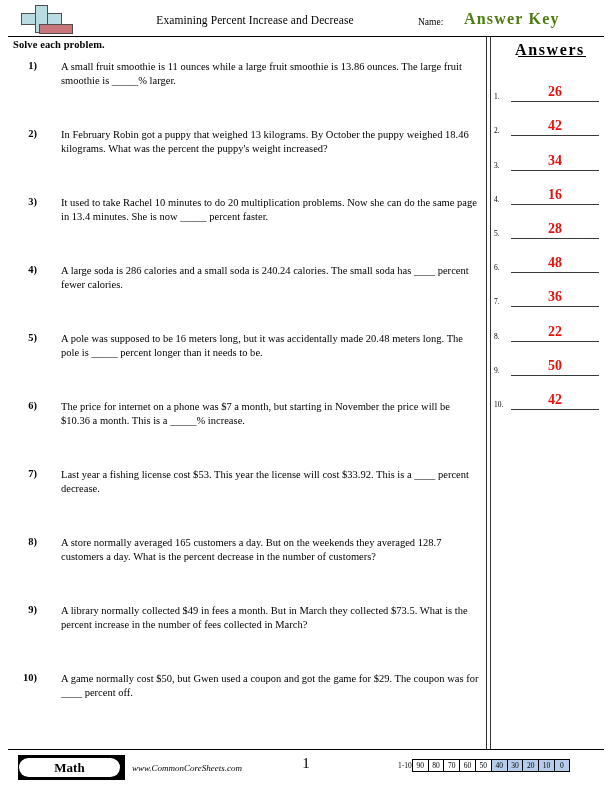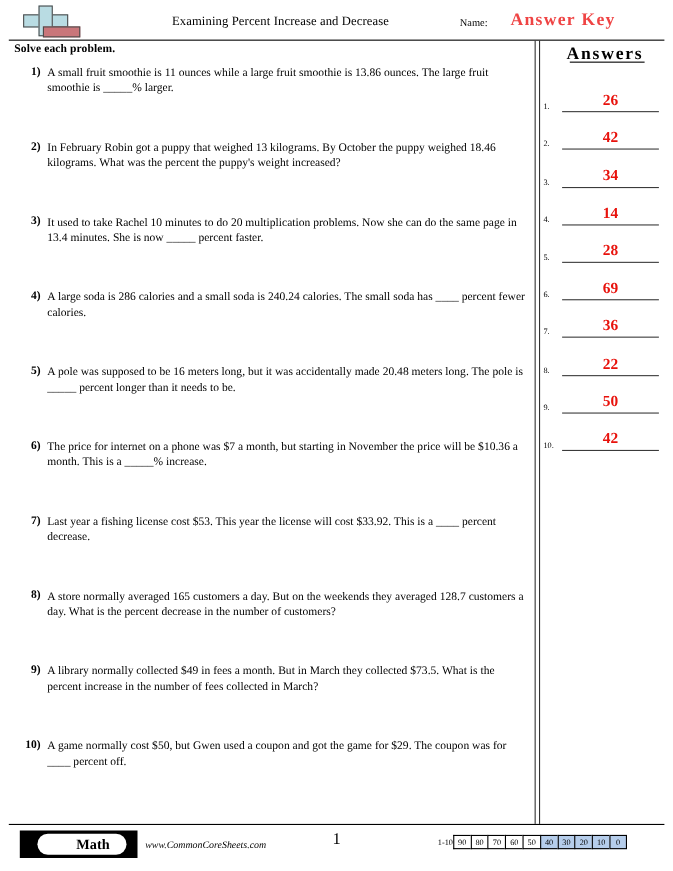--- a/index.html
+++ b/index.html
@@ -78,21 +78,21 @@
     top: 17px;
     font-size: 9.5px;
     text-align: center;
   }
   #answer-key-text {
     position: absolute;
     left: 464px;
     top: 10px;
     font-size: 16px;
     font-weight: bold;
-    color: #ef4444;
+    color: #4d7c0f;
     letter-spacing: 1.2px;
     white-space: nowrap;
   }
   #header-rule {
     position: absolute;
     left: 8px;
     top: 36px;
     width: 596px;
     height: 0;
     border-top: 1.6px solid #000;
@@ -135,21 +135,21 @@
   .problem-number {
     position: absolute;
     left: 0;
     top: 0;
     width: 24px;
     text-align: right;
     font-size: 10.5px;
     font-weight: bold;
   }
   .problem-text {
-    margin-left: 30px;
+    margin-left: 48px;
     font-size: 10.5px;
     line-height: 14.4px;
     text-align: left;
     letter-spacing: 0.01px;
   }
 
   
   #answers-heading {
     position: absolute;
     left: 496px;
@@ -217,23 +217,23 @@
   #math-badge {
     position: absolute;
     left: 18px;
     top: 755px;
     width: 107px;
     height: 25px;
     background: #000000;
   }
   #math-badge-inner {
     position: absolute;
-    left: 16px;
+    left: 1px;
     top: 3px;
-    width: 81px;
+    width: 101px;
     height: 19px;
     background: #ffffff;
     border-radius: 10px;
   }
   #math-badge-label {
     position: absolute;
     left: 0;
     top: 2px;
     width: 101px;
     text-align: center;
@@ -362,31 +362,31 @@
       <span class="answer-value">42</span>
       <span class="answer-line"></span>
     </div>
     <div class="answer-row">
       <span class="answer-index">3.</span>
       <span class="answer-value">34</span>
       <span class="answer-line"></span>
     </div>
     <div class="answer-row">
       <span class="answer-index">4.</span>
-      <span class="answer-value">14</span>
+      <span class="answer-value">16</span>
       <span class="answer-line"></span>
     </div>
     <div class="answer-row">
       <span class="answer-index">5.</span>
       <span class="answer-value">28</span>
       <span class="answer-line"></span>
     </div>
     <div class="answer-row">
       <span class="answer-index">6.</span>
-      <span class="answer-value">69</span>
+      <span class="answer-value">48</span>
       <span class="answer-line"></span>
     </div>
     <div class="answer-row">
       <span class="answer-index">7.</span>
       <span class="answer-value">36</span>
       <span class="answer-line"></span>
     </div>
     <div class="answer-row">
       <span class="answer-index">8.</span>
       <span class="answer-value">22</span>

